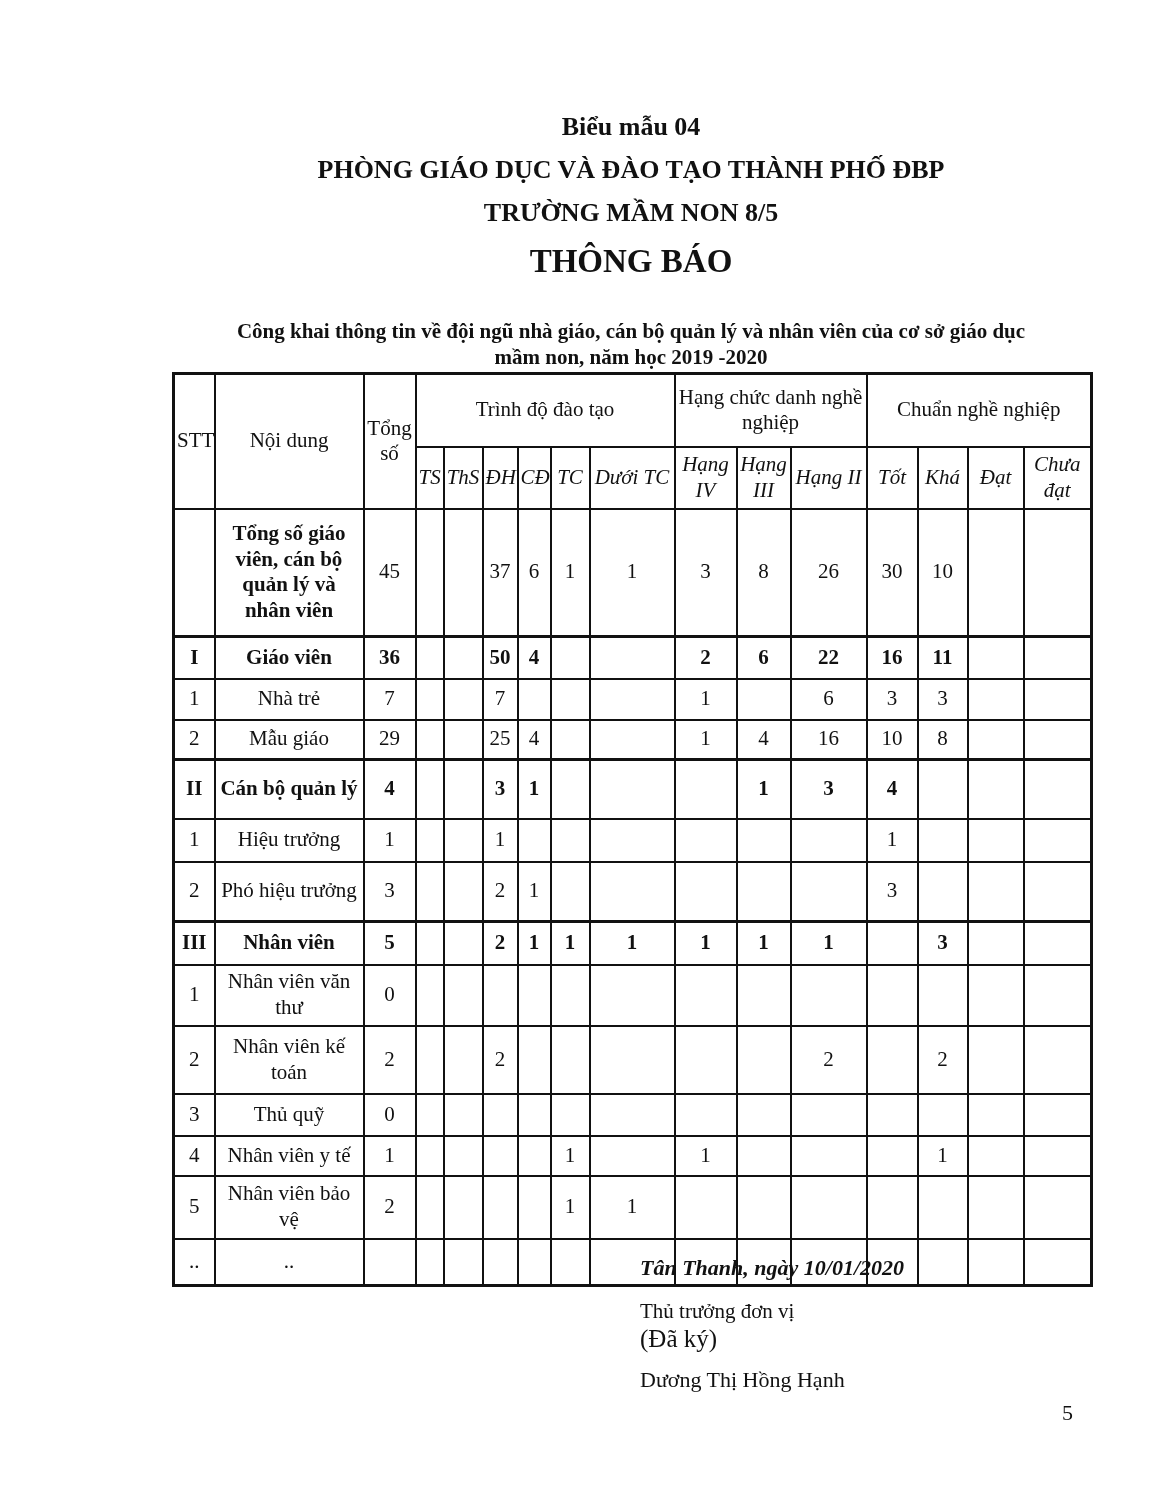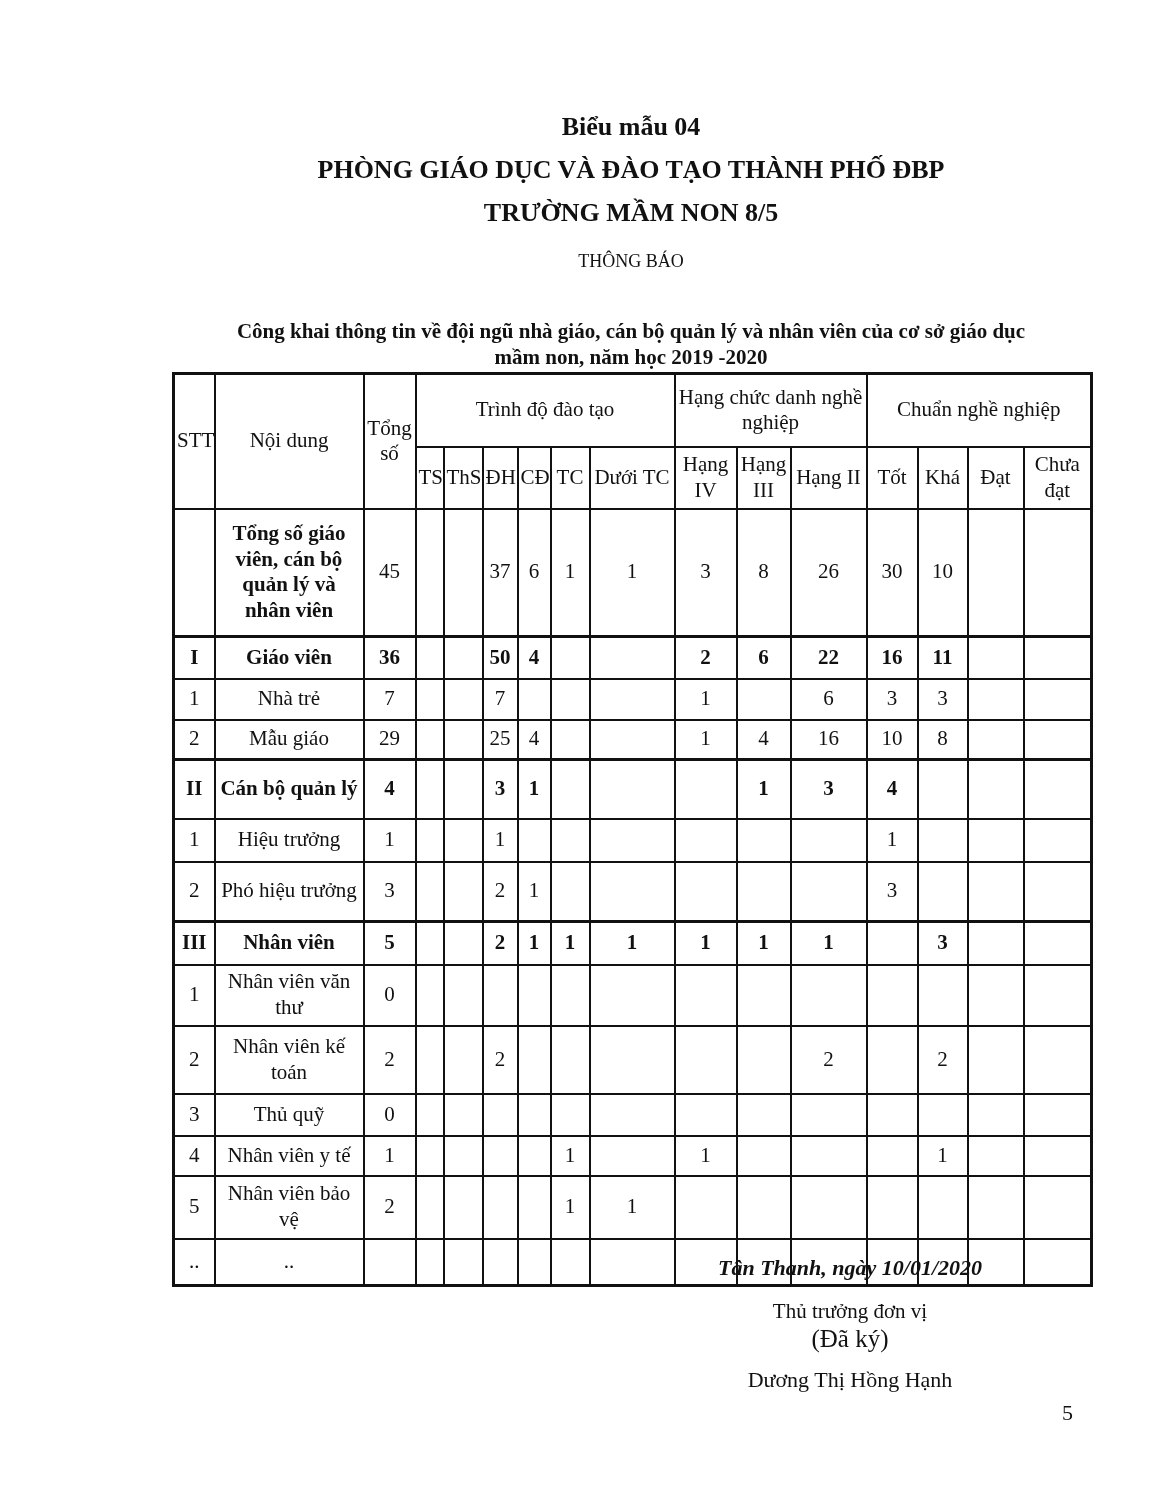--- a/index.html
+++ b/index.html
@@ -9,21 +9,21 @@
     width: 1159px;
     height: 1500px;
     background: #ffffff;
     font-family: "Liberation Serif", "DejaVu Serif", serif;
     color: #111111;
     overflow: hidden;
   }
   .content { width: 918px; margin-left: 172px; }
   .doc-header { text-align: center; padding-top: 112px; }
   .hline { font-weight: bold; font-size: 26px; line-height: 30px; margin-bottom: 13px; }
-  .notice-title { font-weight: normal; font-size: 18px; line-height: 30px; margin-top: 18px; margin-bottom: 10px; }
+  .notice-title { font-weight: bold; font-size: 33px; line-height: 30px; margin-top: 18px; margin-bottom: 10px; }
   .subtitle { font-weight: bold; font-size: 21px; line-height: 26px; margin-top: 42px; }
 
   table.staff {
     border-collapse: collapse;
     table-layout: fixed;
     width: 918px;
     margin-top: 2px;
     border: 3px solid #111;
   }
   table.staff th, table.staff td {
@@ -31,31 +31,30 @@
     font-weight: normal;
     font-size: 21px;
     line-height: 1.22;
     text-align: center;
     vertical-align: middle;
     padding: 1px 2px;
     overflow: hidden;
   }
   table.staff thead th { height: auto; }
   tr.group-header-row { height: 73px; }
-  tr.sub-header-row { height: 62px; }
+  tr.sub-header-row { height: 62px; font-style: italic; }
   td.label-cell { text-align: left; padding-left: 4px; padding-right: 3px; }
   tr.section-row td { font-weight: bold; border-top-width: 3px; }
   tr.label-bold-row td.label-cell { font-weight: bold; }
 
   .signature-block {
     position: absolute;
     left: 640px;
     top: 1255px;
     width: 420px;
-    text-align: center;
   }
   .place-date { font-weight: bold; font-style: italic; font-size: 22px; margin-bottom: 16px; }
   .signer-title { font-size: 21px; line-height: 28px; }
   .signed-note { font-size: 25px; line-height: 28px; margin-bottom: 14px; }
   .signer-name { font-size: 22px; }
   .page-number { position: absolute; right: 86px; top: 1400px; font-size: 22px; }
 </style>
 </head>
 <body>
 

